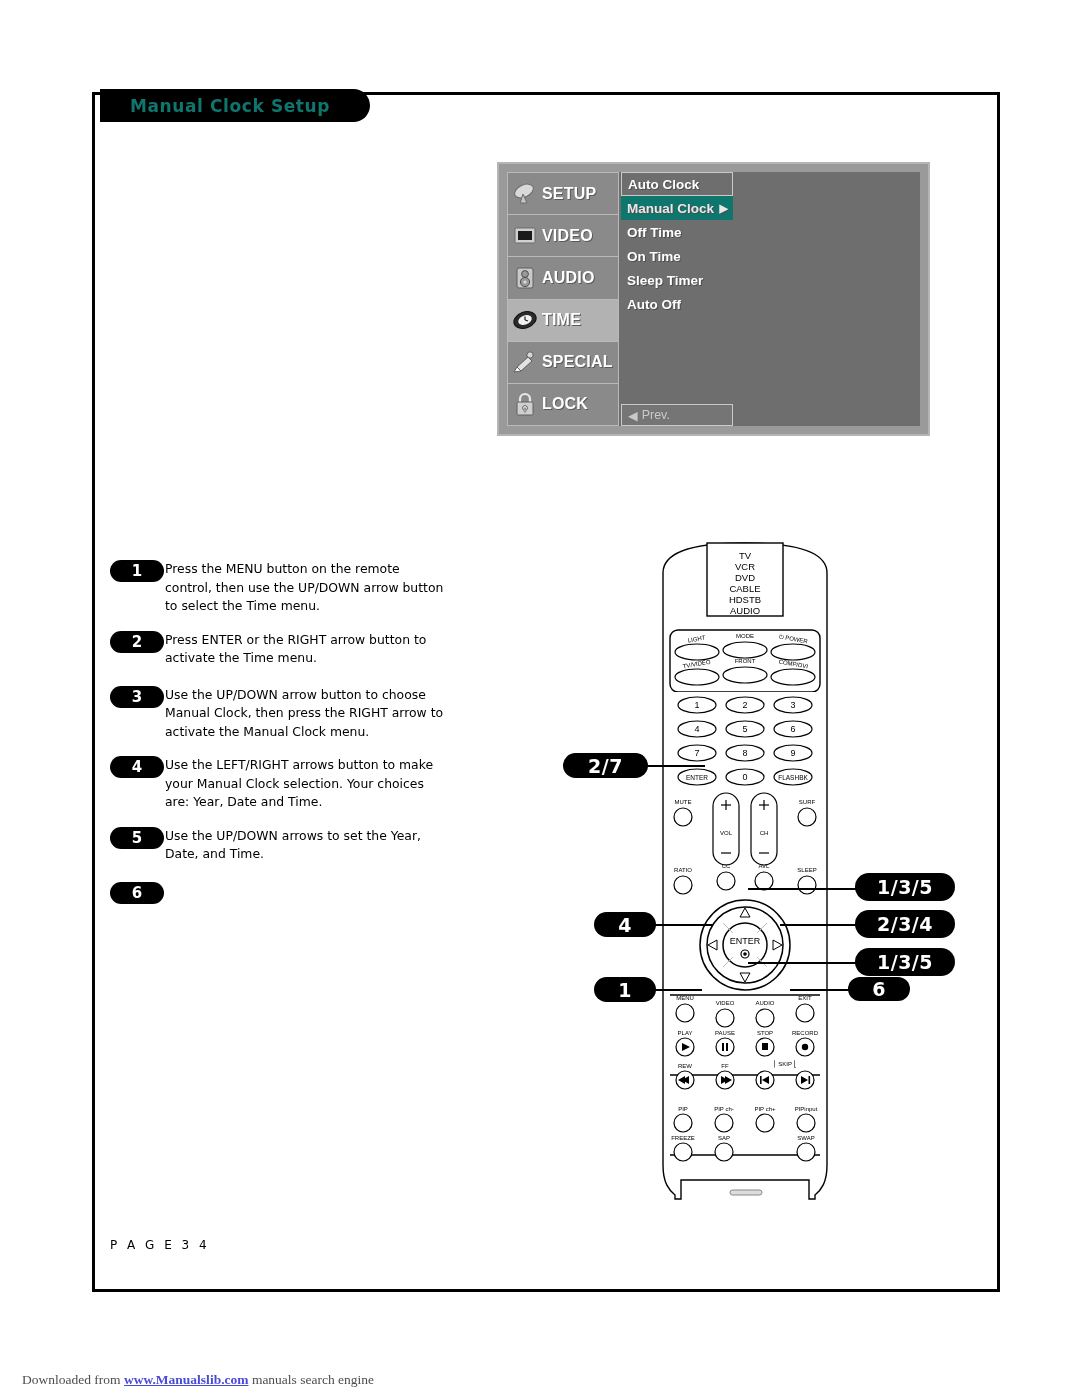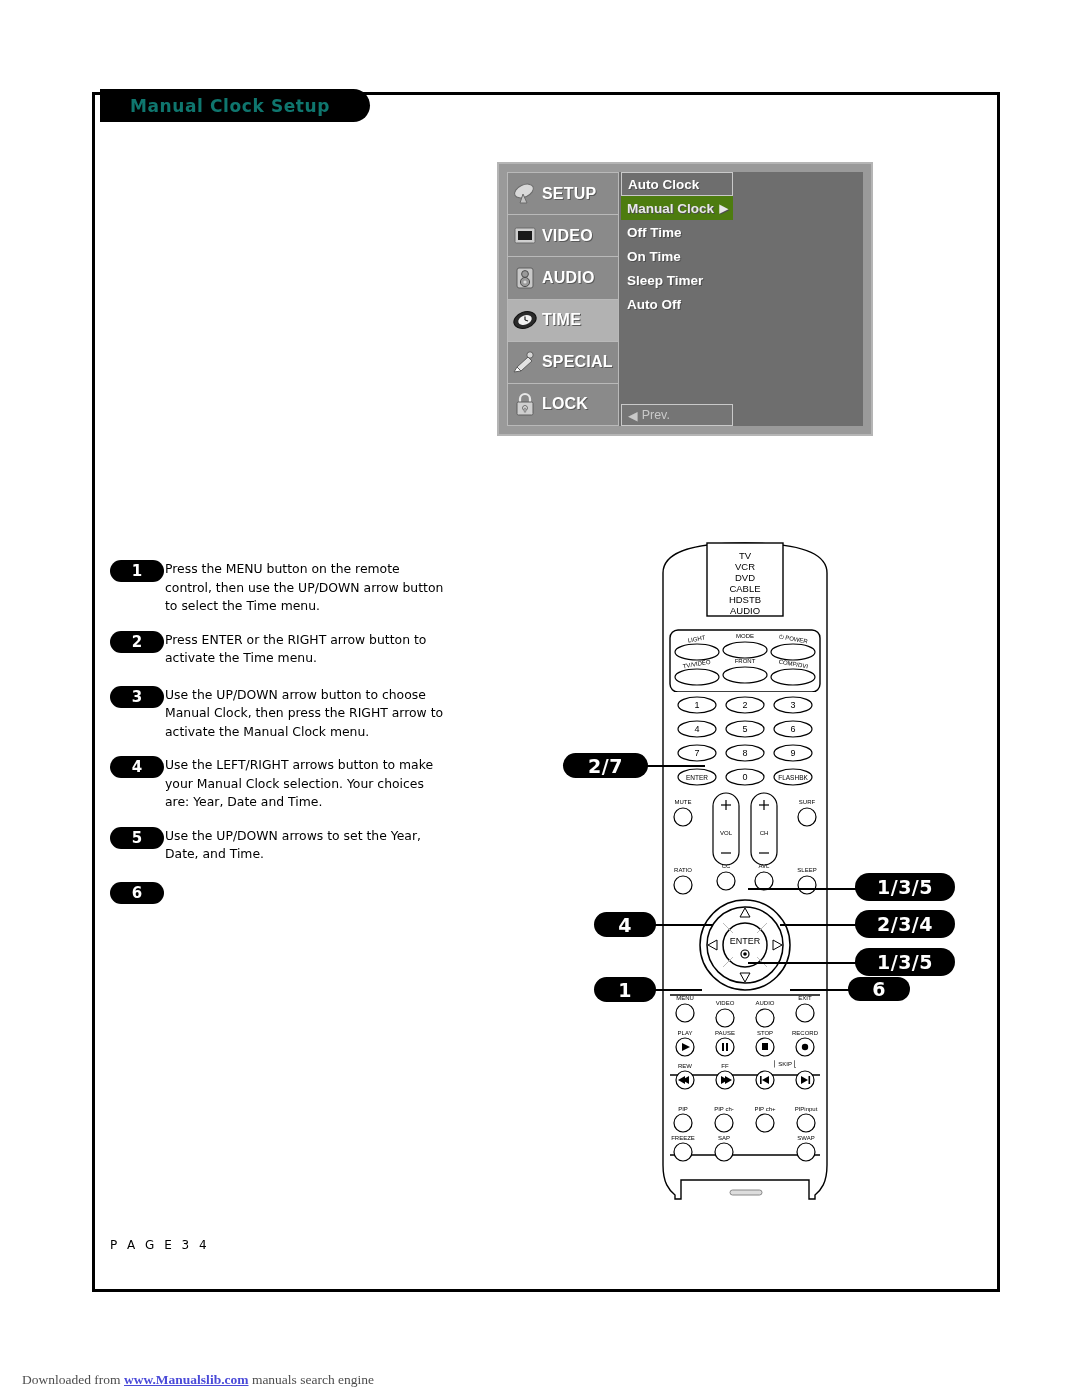--- a/index.html
+++ b/index.html
@@ -6,34 +6,34 @@
   body{width:1080px;height:1397px;position:relative;font-family:"Liberation Sans",sans-serif;overflow:hidden;}
 
   
   .page-frame{position:absolute;left:92px;top:92px;width:908px;height:1200px;border:3px solid #000;box-sizing:border-box;background:#fff;}
 
   
   .title-banner{position:absolute;left:100px;top:89px;height:33px;background:#000;border-radius:0 18px 18px 0;padding:0 40px 0 30px;display:flex;align-items:center;z-index:5;}
   .title-banner span{color:#0f766e;font-size:17px;font-weight:bold;letter-spacing:.6px;font-family:"DejaVu Sans",sans-serif;}
 
   
-  .osd{position:absolute;left:497px;top:162px;width:376px;height:274px;background:#9a9a9a;border:2px solid #b5b5b5;box-sizing:border-box;padding:8px;}
+  .osd{position:absolute;left:497px;top:162px;width:433px;height:274px;background:#9a9a9a;border:2px solid #b5b5b5;box-sizing:border-box;padding:8px;}
   .osd-inner{display:flex;width:100%;height:100%;background:#6e6e6e;}
   .osd-left{width:112px;display:flex;flex-direction:column;flex:0 0 112px;}
   .osd-cat{flex:1;background:#8a8a8a;border:1px solid #b9b9b9;border-bottom:none;display:flex;align-items:center;gap:4px;padding-left:4px;box-sizing:border-box;}
   .osd-cat:last-child{border-bottom:1px solid #b9b9b9;}
   .osd-cat.sel{background:#b2b2b2;}
   .osd-cat .lbl{color:#fff;font-size:16px;font-weight:bold;font-family:"Liberation Sans",sans-serif;letter-spacing:.2px;text-shadow:1px 1px 0 #5a5a5a;}
   .osd-cat.sel .lbl{color:#fff;}
   .cicon{width:26px;height:24px;flex:0 0 26px;position:relative;}
 
   .osd-mid{width:112px;flex:0 0 112px;background:#6e6e6e;display:flex;flex-direction:column;margin-left:2px;}
   .mi{height:24px;display:flex;align-items:center;justify-content:space-between;padding:0 5px 0 6px;box-sizing:border-box;color:#fff;font-size:13.5px;font-weight:bold;font-family:"Liberation Sans",sans-serif;text-shadow:1px 1px 0 #4d4d4d;}
   .mi.boxed{border:1px solid #c9c9c9;background:#6e6e6e;}
-  .mi.hl{background:#4d7c0f;color:#e8e8e8;}
+  .mi.hl{background:#0f766e;color:#e8e8e8;}
   .mi-spacer{flex:1;}
   .mi-prev{height:22px;border:1px solid #c9c9c9;background:#757575;color:#c9c9c9;display:flex;align-items:center;gap:4px;padding-left:6px;box-sizing:border-box;font-size:12.5px;}
   .arrow-r{font-size:11px;line-height:1;}
 
   .osd-right{flex:1;background:#6e6e6e;padding:14px 0 0 16px;box-sizing:border-box;}
   .vrow{display:flex;align-items:center;margin-bottom:6px;height:20px;}
   .vlabel{color:#fff;font-size:12.5px;font-weight:bold;width:36px;font-family:"Liberation Sans",sans-serif;text-shadow:1px 1px 0 #4d4d4d;}
   .vbox{border:1px solid #e2e2e2;background:#6e6e6e;color:#fff;font-size:13px;font-weight:bold;padding:1px 5px;line-height:15px;font-family:"Liberation Sans",sans-serif;letter-spacing:1px;}
   .vsep{color:#fff;font-size:12.5px;font-weight:bold;padding:0 5px;}
 

